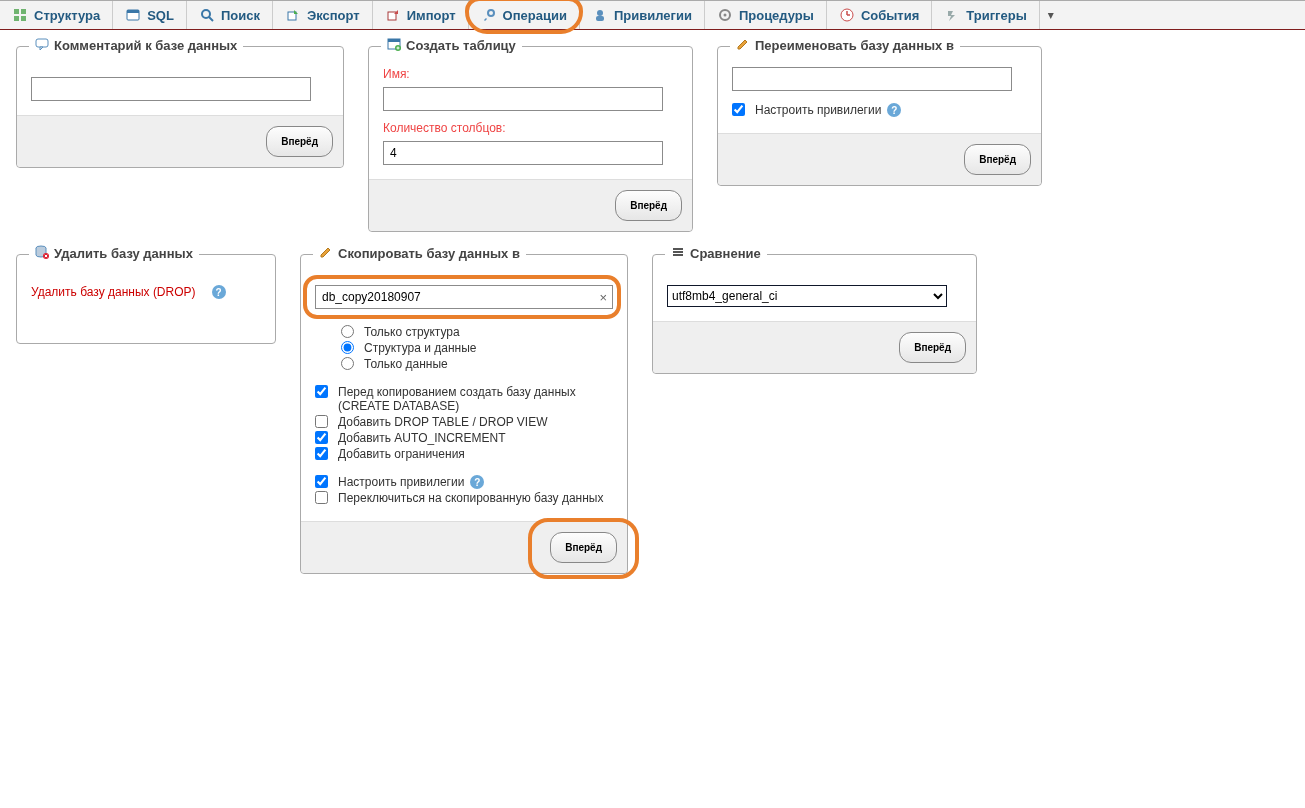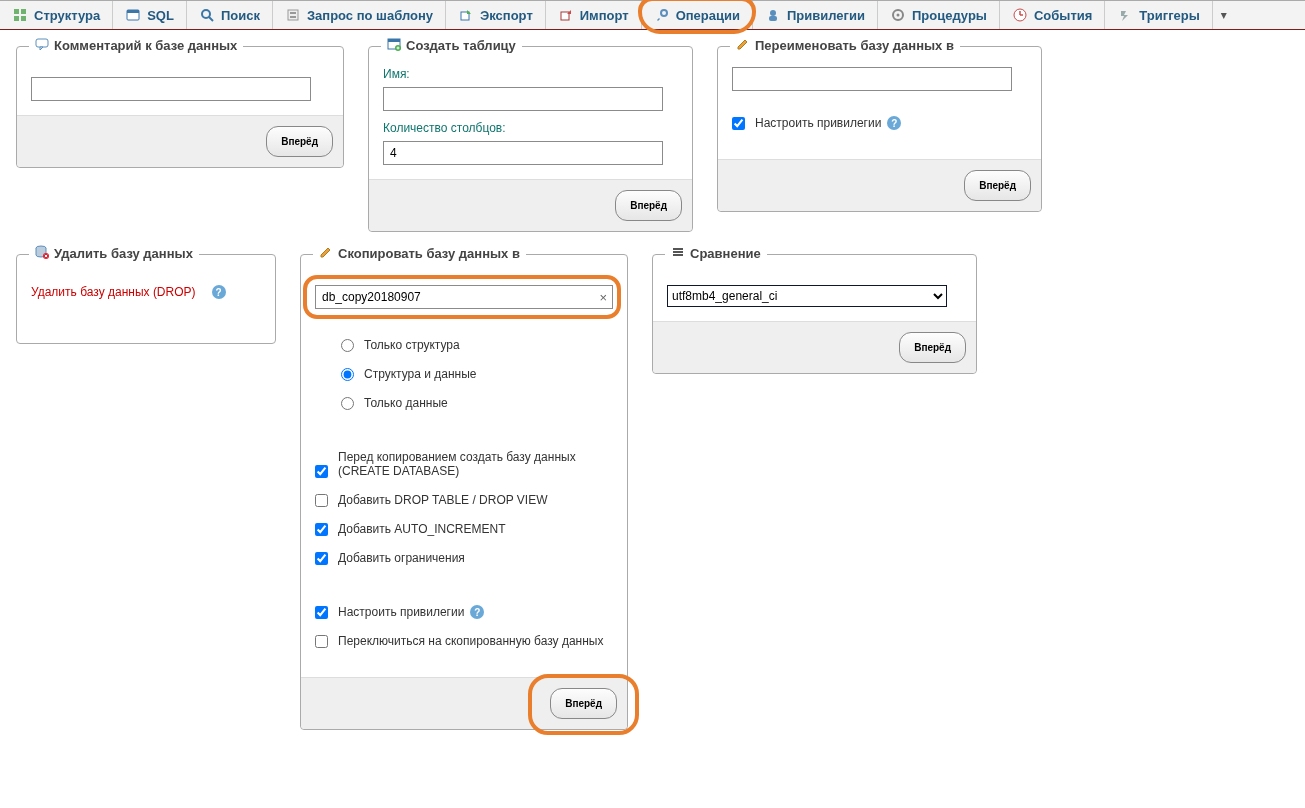--- a/index.html
+++ b/index.html
@@ -86,40 +86,40 @@
     color: #444;
     font-size: 13px;
   }
   .panel-body {
     padding: 20px 14px 14px 14px;
     flex: 1;
   }
   .panel-body label.fld {
     display:block;
     margin-bottom:6px;
-    color:#0f766e;
+    color:#ef4444;
   }
   .panel-body input[type=text] {
     width: 100%;
     max-width: 280px;
     height: 24px;
     border: 1px solid #8b8b8b;
     padding: 0 6px;
     font-size: 12px;
     background:#fff;
   }
   .panel-body select {
     width: 100%;
     max-width: 280px;
     height: 22px;
     border: 1px solid #0f172a;
     font-size: 12px;
     background:#fff;
   }
-  .row { display:flex; align-items:flex-end; gap:6px; margin:15px 0; }
+  .row { display:flex; align-items:flex-start; gap:6px; margin:2px 0; }
   .row input[type=checkbox], .row input[type=radio] { margin-right:4px; }
   .help-icon {
     width:14px;height:14px;border-radius:50%;
     background:#6aa8d8;color:#fff;
     display:inline-flex;align-items:center;justify-content:center;
     font-size:10px;font-weight:bold;
   }
   .panel-footer {
     background: #efefef;
     border-top: 1px solid #ddd;
@@ -202,30 +202,20 @@
       <svg width="14" height="14">
           <circle cx="6" cy="6" r="4" fill="none" stroke="#3a77a8" stroke-width="2"></circle>
           <line x1="9" y1="9" x2="13" y2="13" stroke="#3a77a8" stroke-width="2"></line>
         </svg>
     </span>
     <span>Поиск</span>
   </div>
   <div class="tab">
     <span class="ticon">
       <svg width="14" height="14">
-          <rect x="2" y="2" width="10" height="10" fill="#eee" stroke="#999"></rect>
-          <rect x="4" y="4" width="6" height="2" fill="#999"></rect>
-          <rect x="4" y="8" width="6" height="2" fill="#999"></rect>
-        </svg>
-    </span>
-    <span>Запрос по шаблону</span>
-  </div>
-  <div class="tab">
-    <span class="ticon">
-      <svg width="14" height="14">
           <rect x="2" y="4" width="8" height="8" fill="#fff" stroke="#3a77a8"></rect>
           <path d="M8 2 L12 6 L8 6 Z" fill="#4caf50"></path>
         </svg>
     </span>
     <span>Экспорт</span>
   </div>
   <div class="tab">
     <span class="ticon">
       <svg width="14" height="14">
           <rect x="2" y="4" width="8" height="8" fill="#fff" stroke="#a83a3a"></rect>

